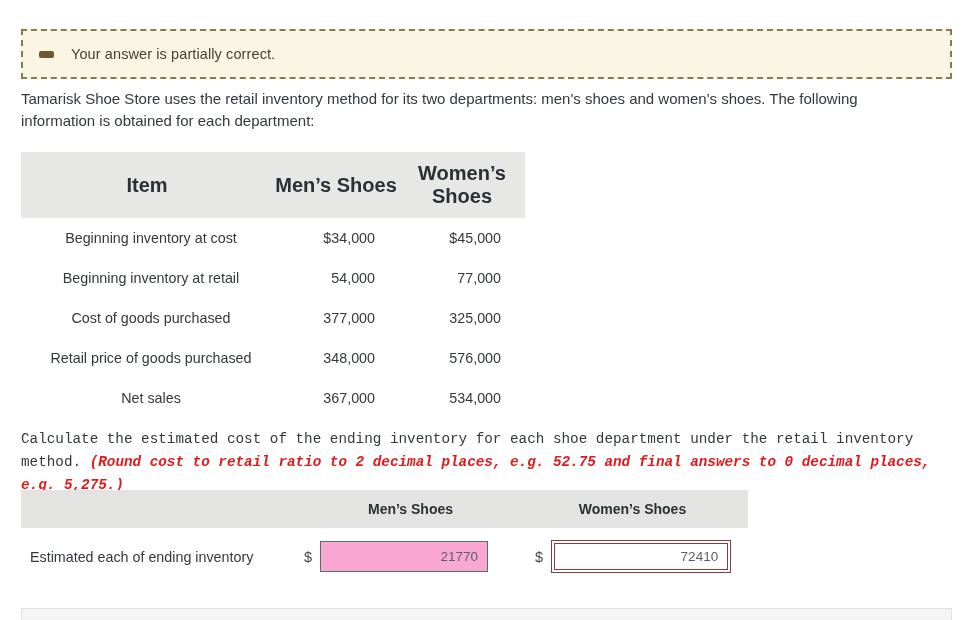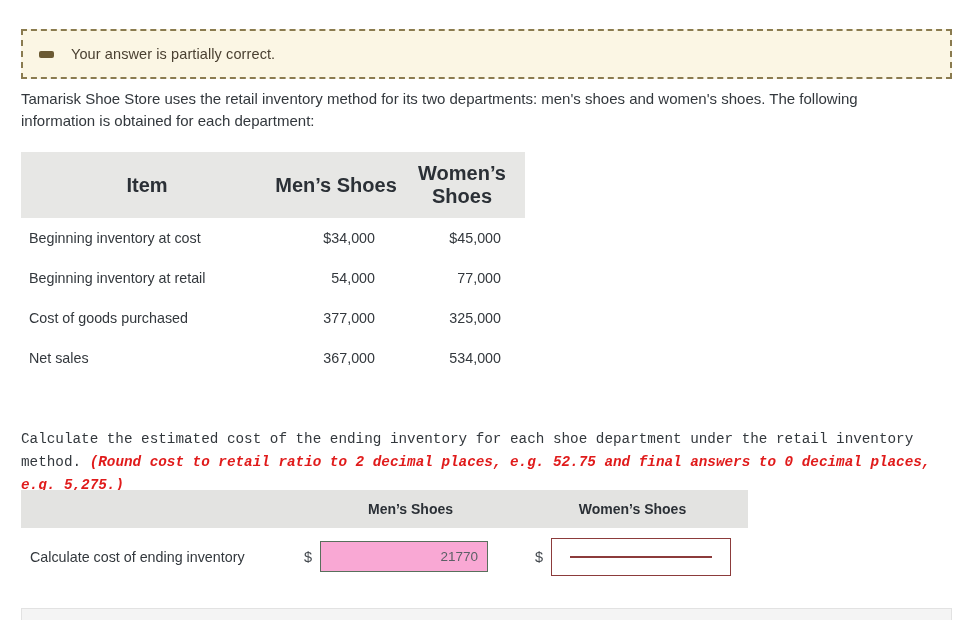--- a/index.html
+++ b/index.html
@@ -73,21 +73,21 @@
     font-size: 20px;
   }
   .data-table thead th.col-item { text-align: center; width: 252px; }
   .data-table thead th.col-men { text-align: center; width: 126px; }
   .data-table thead th.col-women { text-align: center; width: 126px; }
   .data-table tbody td {
     padding: 12px 0;
     color: #33383d;
   }
   .data-table tbody td.cell-label {
-    text-align: left;
+    text-align: center;
     padding-left: 8px;
   }
   .data-table tbody td.cell-num {
     text-align: right;
     padding-right: 24px;
     white-space: nowrap;
   }
 
   
   .calc-prompt {
@@ -174,21 +174,21 @@
   .ans-input.correct {
     width: 168px;
     background: #f9a8d4;
     border: 1px solid #58705c;
   }
   .ans-input.wrong-wrap {
     width: 180px;
     height: 33px;
     border: 1px solid #8c3b3b;
     background: #ffffff;
-    padding: 18px;
+    padding: 2px;
     display: flex;
     align-items: center;
   }
   .ans-input.wrong-wrap input {
     box-sizing: border-box;
     width: 100%;
     height: 100%;
     border: 1px solid #8c3b3b;
     background: #ffffff;
     font-family: "Liberation Sans", sans-serif;
@@ -241,39 +241,44 @@
       <td class="cell-label">Beginning inventory at retail</td>
       <td class="cell-num">54,000</td>
       <td class="cell-num">77,000</td>
     </tr>
     <tr>
       <td class="cell-label">Cost of goods purchased</td>
       <td class="cell-num">377,000</td>
       <td class="cell-num">325,000</td>
     </tr>
     <tr>
+      <td class="cell-label">Retail price of goods purchased</td>
+      <td class="cell-num">348,000</td>
+      <td class="cell-num">576,000</td>
+    </tr>
+    <tr>
       <td class="cell-label">Net sales</td>
       <td class="cell-num">367,000</td>
       <td class="cell-num">534,000</td>
     </tr>
   </tbody>
 </table>
 
 <div class="calc-prompt">
   <span>Calculate the estimated cost of the ending inventory for each shoe department under the retail inventory method. </span><span class="hint">(Round cost to retail ratio to 2 decimal places, e.g. 52.75 and final answers to 0 decimal places, e.g. 5,275.)</span>
 </div>
 
 <div class="answer-block">
   <div class="answer-head">
     <div class="ah-spacer"></div>
     <div class="ah-men">Men’s Shoes</div>
     <div class="ah-women">Women’s Shoes</div>
   </div>
   <div class="answer-row">
-    <div class="ar-label">Calculate cost of ending inventory</div>
+    <div class="ar-label">Estimated each of ending inventory</div>
     <div class="money-group">
       <span class="money-sign">$</span>
       <input class="ans-input correct" type="text" value="21770" style="">
     </div>
     <div class="money-gap"></div>
     <div class="money-group">
       <span class="money-sign">$</span>
       <div class="ans-input wrong-wrap">
         <input type="text" value="72410" style="">
       </div>

